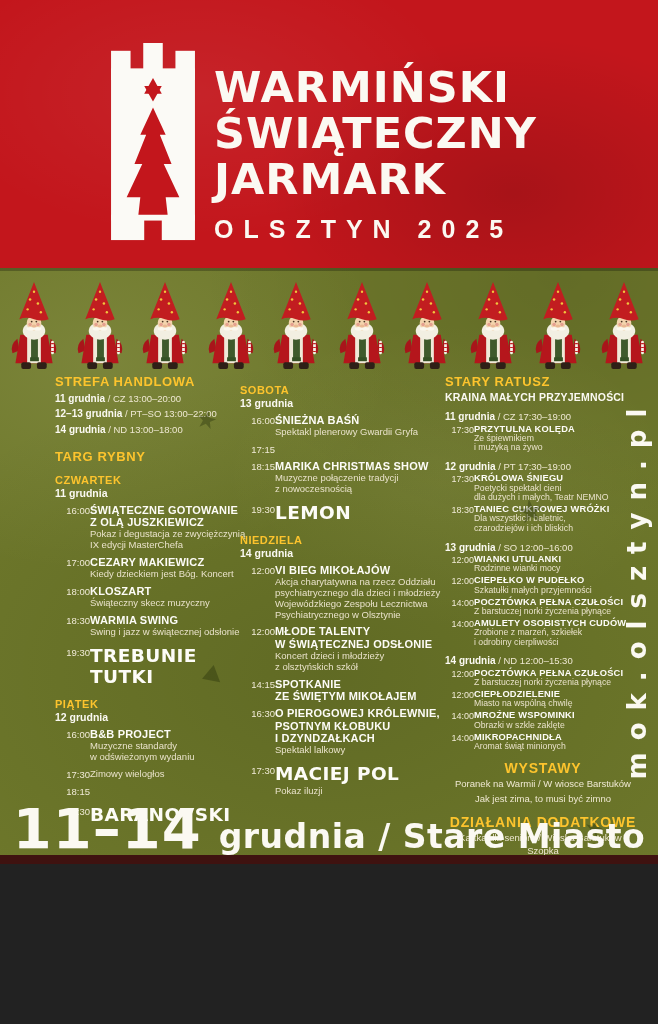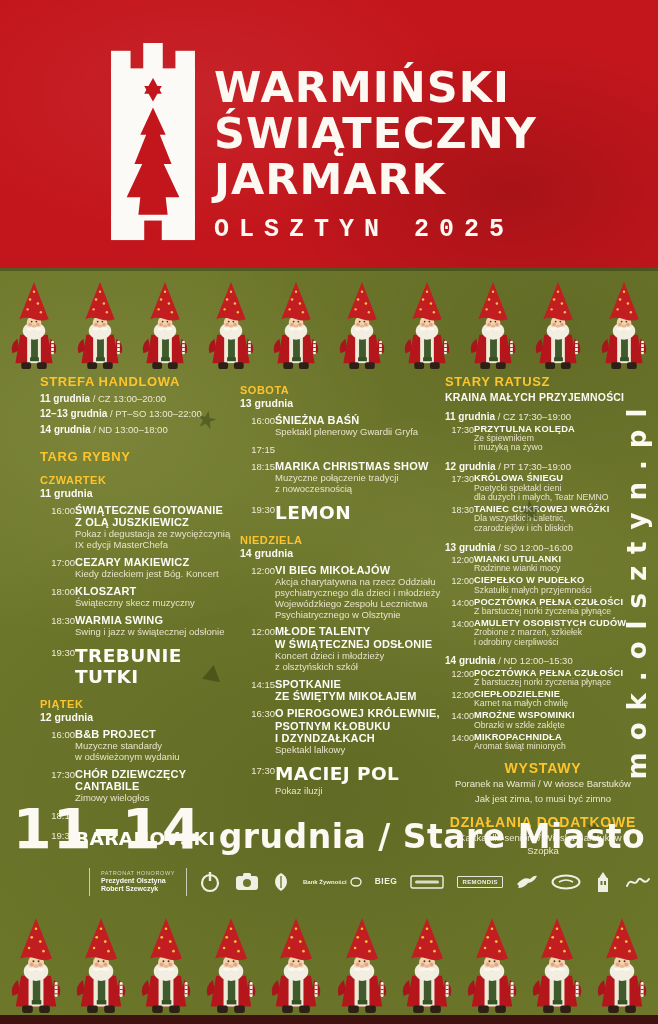--- a/index.html
+++ b/index.html
@@ -1,46 +1,46 @@
 <!DOCTYPE html>
 <html><head>
 <meta charset="utf-8">
 <style>
   html,body{margin:0;padding:0;background:#222;}
   .poster{
-    position:relative;width:658px;height:1024px;overflow:hidden;
+    position:relative;width:658px;height:864px;overflow:hidden;
     font-family:"Liberation Sans","DejaVu Sans",sans-serif;
     background-color:#6e782b;
     background-image:
       radial-gradient(ellipse 420px 300px at 15% 42%, rgba(240,244,190,.10), transparent 70%),
       radial-gradient(ellipse 520px 360px at 85% 32%, rgba(0,0,0,.10), transparent 70%),
       radial-gradient(ellipse 640px 420px at 50% 78%, rgba(25,35,0,.16), transparent 75%),
       radial-gradient(ellipse 320px 220px at 68% 55%, rgba(240,244,190,.07), transparent 70%);
   }
   .red-top{
     position:absolute;top:0;left:0;right:0;height:268px;background-color:#c3161c;
     background-image:
       radial-gradient(ellipse 400px 220px at 30% 35%, rgba(255,255,255,.06), transparent 65%),
       radial-gradient(ellipse 420px 260px at 78% 72%, rgba(0,0,0,.14), transparent 60%);
     box-shadow:0 3px 0 rgba(0,0,0,.25);
   }
   .castle{position:absolute;left:99px;top:43px;width:108px;height:200px;}
   .title-block{position:absolute;left:214px;top:64px;color:#fbf9f2;}
   .title-line{font-family:"DejaVu Sans","Liberation Sans",sans-serif;font-weight:700;font-size:43px;line-height:1.07;letter-spacing:1px;}
-  .subtitle{margin-top:13px;font-family:Liberation Mono, monospace;font-weight:700;font-size:25px;letter-spacing:10px;white-space:nowrap;}
+  .subtitle{margin-top:13px;font-family:Liberation Sans, sans-serif;font-weight:700;font-size:25px;letter-spacing:10px;white-space:nowrap;}
 
   .gnome-row{position:absolute;left:4px;right:4px;display:flex;justify-content:space-between;}
   .gnome-row.top{top:280px;height:90px;}
   .gnome-row.bottom{top:916px;height:98px;}
   .gnome{flex:none;}
   .gnome-row.top .gnome svg{height:90px;width:60px;}
   .gnome-row.bottom .gnome svg{height:98px;width:64px;}
 
   .col{position:absolute;top:374px;color:#fbf9f2;}
-  .col[data-col="0"]{left:40px;width:202px;}
+  .col[data-col="0"]{left:55px;width:202px;}
   .col[data-col="1"]{left:240px;width:212px;}
   .col[data-col="2"]{left:445px;width:196px;}
 
   .h{color:#fdc42d;font-weight:700;letter-spacing:.6px;font-size:12px;}
   .h.h-l{font-size:13px;}
   .col .h{margin-top:12px;}
   .col .h:first-child{margin-top:0;}
   .sched{font-size:9.5px;line-height:1.3;margin-top:2.5px;color:#efe8d2;}
   .sched b{color:#fbf9f2;font-weight:700;font-size:10px;}
   .daylabel{color:#fdc42d;font-weight:700;font-size:11px;letter-spacing:.5px;margin-top:10px;}
@@ -452,22 +452,20 @@
         <div class="t">16:00</div>
         <div class="body">
           <div class="ttl">B&amp;B PROJECT</div>
           <div class="dsc">Muzyczne standardy
 w odświeżonym wydaniu</div>
         </div>
       </div>
       <div class="ev">
         <div class="t">17:30</div>
         <div class="body">
-          <div class="ttl">CHÓR DZIEWCZĘCY
-CANTABILE</div>
           <div class="dsc">Zimowy wielogłos</div>
         </div>
       </div>
       <div class="ev">
         <div class="t">18:15</div>
       </div>
       <div class="ev big">
         <div class="t">19:30</div>
         <div class="body">
           <div class="ttl">BARANOVSKI</div>
@@ -610,21 +608,21 @@
         <div class="t">12:00</div>
         <div class="body">
           <div class="ttl">POCZTÓWKA PEŁNA CZUŁOŚCI</div>
           <div class="dsc">Z barstuczej norki życzenia płynące</div>
         </div>
       </div>
       <div class="ev">
         <div class="t">12:00</div>
         <div class="body">
           <div class="ttl">CIEPŁODZIELENIE</div>
-          <div class="dsc">Karnet na małych chwilę</div>
+          <div class="dsc">Miasto na wspólną chwilę</div>
         </div>
       </div>
       <div class="ev">
         <div class="t">14:00</div>
         <div class="body">
           <div class="ttl">MROŹNE WSPOMINKI</div>
           <div class="dsc">Obrazki w szkle zaklęte</div>
         </div>
       </div>
       <div class="ev">

